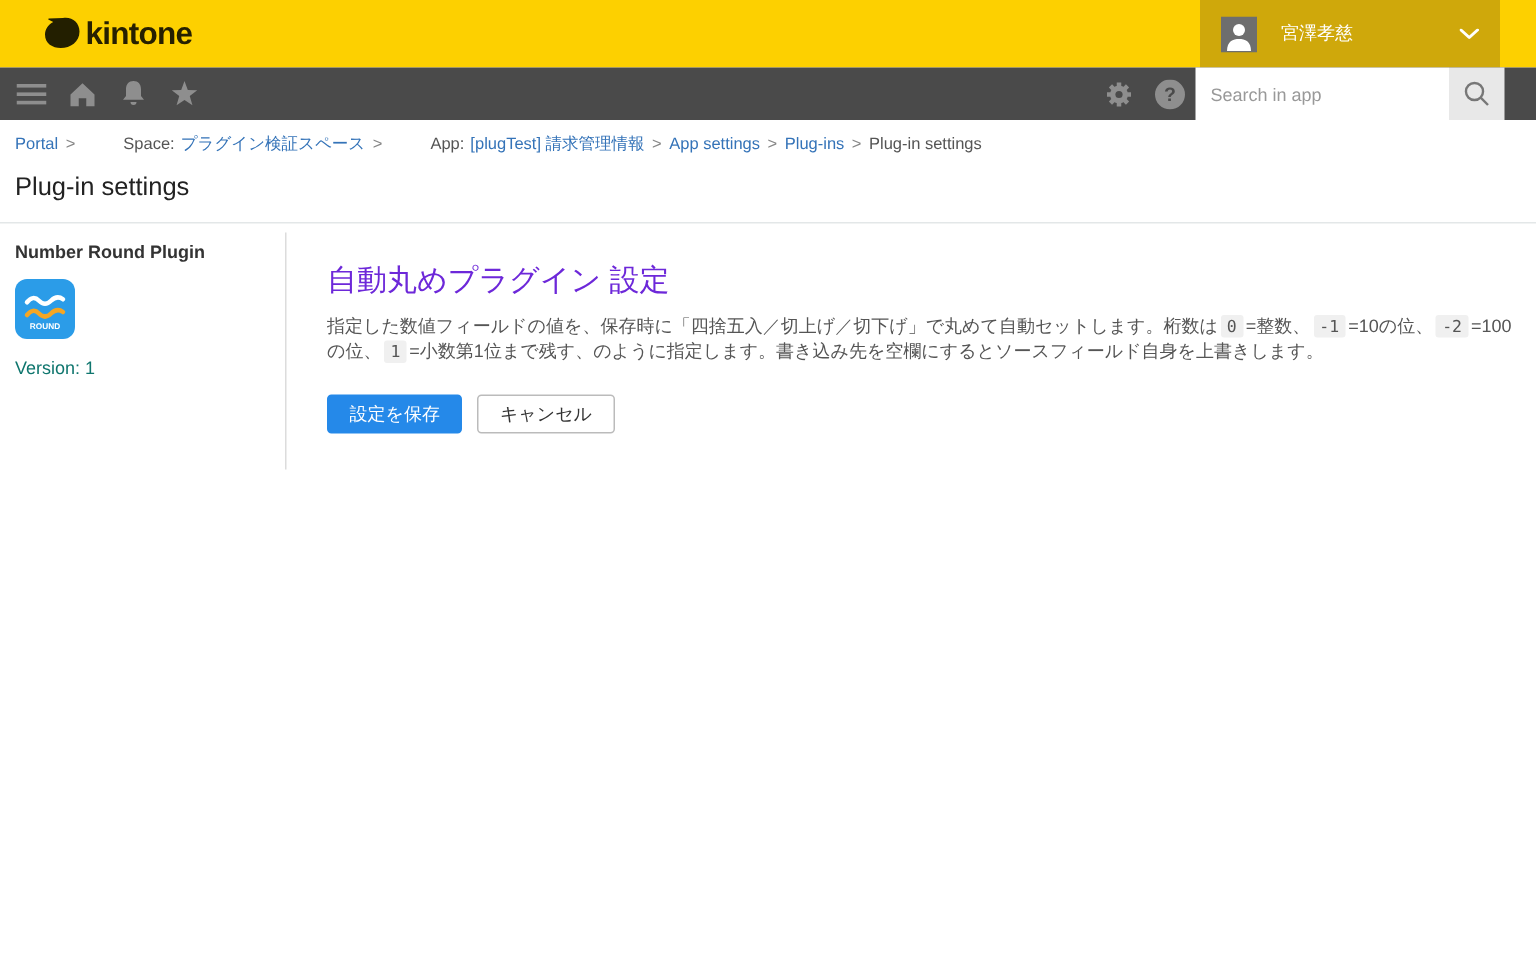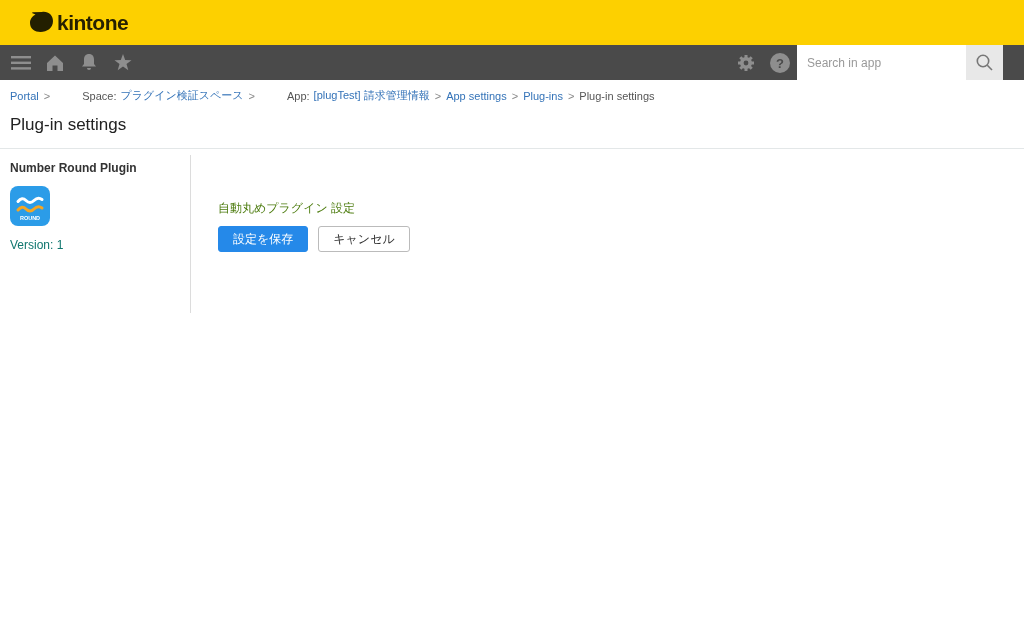--- a/index.html
+++ b/index.html
@@ -33,29 +33,29 @@
   .bc-link { color:#3473B8; text-decoration:none; cursor:pointer; }
   .bc-sep { color:#888; margin:0 5px; }
   .bc-plain { color:#555; margin-right:4px;margin-left:27px; }
   .bc-current { color:#555; }
 
   
   .page-title { font-size:17px; font-weight:normal; color:#222; padding:9px 10px 13px; }
   .title-divider { border-bottom:1px solid #E3E7E8; }
 
   
-  .content { position:relative; display:flex;align-items:flex-end; }
+  .content { position:relative; display:flex; }
   .v-divider { position:absolute; left:190px; top:6px; width:1px; height:158px; background:#DCDCDC; }
   .sidebar { width:190px; padding:12px 10px 0; flex:0 0 auto; }
   .plugin-name { font-size:12px; font-weight:bold; color:#333; margin-bottom:11px; }
   .plugin-icon { width:40px; height:40px; margin-bottom:12px; }
   .version { font-size:12px; color:#0f766e; }
 
   .main { flex:1; padding:24px 14px 0 28px; }
-  .main-heading { font-size:12px; font-weight:normal; color:#4d7c0f; margin-bottom:9px; }
+  .main-heading { font-size:20px; font-weight:normal; color:#6d28d9; margin-bottom:9px; }
   .description { font-size:12px; color:#555; line-height:17px; margin-bottom:20px; max-width:795px; }
   .code { background:#F0F0F0; color:#555; font-family:"DejaVu Sans Mono","Liberation Mono",monospace;
     font-size:11px; padding:1px 4px; border-radius:2px; margin:0 2px; }
 
   .button-row { display:flex; gap:10px; }
   .btn { height:26px; padding:0 14px; font-size:12px; border-radius:3px; display:flex;
     align-items:center; cursor:pointer; font-family:inherit; }
   .btn-default { background:#fff; border:1px solid #BBBBBB; color:#333; }
   .btn-primary { background:#2589E9; border:1px solid #2589E9; color:#fff; }
 </style>
@@ -65,20 +65,35 @@
 <div class="header">
   <div class="logo">
     <span style="display:flex;">
       <svg width="26" height="24" viewBox="0 0 26 24">
         <path d="M14 1 C20 0 25 4 25 10 C25 17 19 21 12.5 21 C7 21 2 18 2 12 C2 8.5 4.2 5.2 7.5 3.6 L4.5 2.2 C4 2 4.1 1.4 4.6 1.3 Z" fill="#231F00"></path>
       </svg>
     </span>
     <span class="logo-text">kintone</span>
   </div>
 
+  <div class="user-box">
+    <span class="avatar">
+      <svg width="24" height="24" viewBox="0 0 24 24">
+        <rect width="24" height="24" fill="#6E6E6E"></rect>
+        <circle cx="12" cy="9" r="4" fill="#fff"></circle>
+        <path d="M4 23 C4 16.5 8 15 12 15 C16 15 20 16.5 20 23 Z" fill="#fff"></path>
+      </svg>
+    </span>
+    <span class="user-name">宮澤孝慈</span>
+    <span class="user-chevron">
+      <svg width="13" height="8" viewBox="0 0 13 8">
+        <polyline points="1,1 6.5,6 12,1" fill="none" stroke="#fff" stroke-width="2" stroke-linecap="round" stroke-linejoin="round"></polyline>
+      </svg>
+    </span>
+  </div>
 </div>
 
 <div class="toolbar">
   <div class="tb-left">
     <span class="tb-icon">
       <svg width="20" height="14" viewBox="0 0 20 14">
         <rect y="0" width="20" height="2.4" fill="#8E8E8E"></rect>
         <rect y="5.6" width="20" height="2.4" fill="#8E8E8E"></rect>
         <rect y="11.2" width="20" height="2.4" fill="#8E8E8E"></rect>
       </svg>
@@ -164,19 +179,20 @@
         <path d="M8 24 Q12 19 16 23 T24 23 T32 22" fill="none" stroke="#F5A623" stroke-width="3" stroke-linecap="round"></path>
         <text x="20" y="33.5" text-anchor="middle" font-size="5.5" font-weight="bold" fill="#FFFFFF" font-family="Liberation Sans, sans-serif">ROUND</text>
       </svg>
     </div>
     <div class="version">Version: 1</div>
   </div>
 
   <div class="main">
     <h2 class="main-heading">自動丸めプラグイン 設定</h2>
 
+    <p class="description"><span>指定した数値フィールドの値を、保存時に「四捨五入／切上げ／切下げ」で丸めて自動セットします。桁数は</span><span class="code">0</span><span>=整数、</span><span class="code">-1</span><span>=10の位、</span><span class="code">-2</span><span>=100の位、</span><span class="code">1</span><span>=小数第1位まで残す、のように指定します。書き込み先を空欄にするとソースフィールド自身を上書きします。</span></p>
 
     <div class="button-row">
       <button class="btn btn-primary">設定を保存</button>
       <button class="btn btn-default">キャンセル</button>
     </div>
   </div>
 </div>
 
 </body></html>

